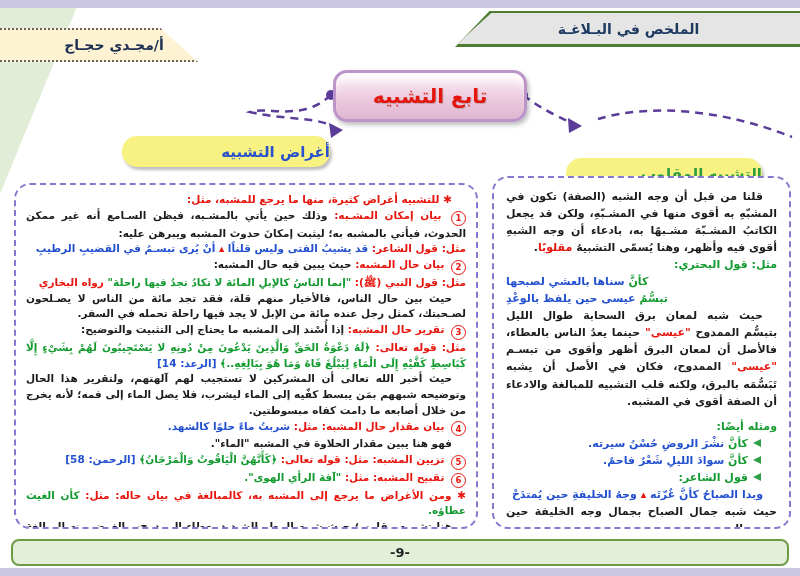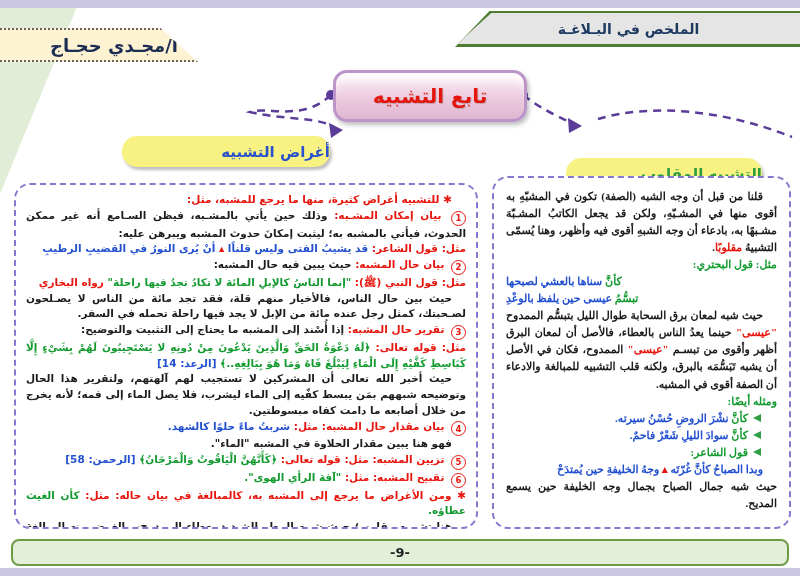--- a/index.html
+++ b/index.html
@@ -8,21 +8,21 @@
   .band{position:absolute;left:0;width:800px;background:#cbc6e2;}
   .band.top{top:0;height:8px}
   .band.bottom{top:568px;height:8px}
   .wedge{position:absolute;left:0;top:8px;width:170px;height:186px;background:#e1edd6;
          clip-path:polygon(0 0,45% 0,0 100%);}
   
   .teacher{position:absolute;left:0;top:28px;width:198px;height:34px;background:#fdf3d2;
            clip-path:polygon(0 0,81% 0,100% 100%,0 100%);
            border-top:2px dotted #666;border-bottom:2px dotted #666;box-sizing:border-box;
            display:flex;align-items:center;justify-content:center;}
-  .teacher span{font-weight:bold;font-size:18px;color:#1b2d52;padding-left:30px;}
+  .teacher span{font-weight:bold;font-size:14px;color:#1b2d52;padding-left:30px;}
   
   .series-outer{position:absolute;left:455px;top:11px;width:345px;height:36px;background:#4e7e34;
                 clip-path:polygon(10% 0,100% 0,100% 100%,0 100%);}
   .series-inner{position:absolute;left:2px;top:2px;right:0;bottom:3px;background:#e5e5e5;
                 clip-path:polygon(10% 0,100% 0,100% 100%,0 100%);
                 display:flex;align-items:center;justify-content:center;}
   .series-inner span{font-weight:bold;font-size:14px;color:#1d3a60;}
   
   .badge{position:absolute;left:333px;top:70px;width:188px;height:46px;border:3px solid #bb94c9;
          border-radius:14px;background:linear-gradient(180deg,#fcf0f6 0%,#eccbde 55%,#e0b6d2 100%);
@@ -36,21 +36,21 @@
   .pill.right{left:566px;top:134px;width:196px;margin-top:24px;}
   .pill span{font-weight:bold;font-size:15px;}
   .pill.left span{color:#2b50cc}
   .pill.right span{color:#2f9e3f}
   
   svg.connector{position:absolute;left:0;top:0;pointer-events:none;}
   
   .panel{position:absolute;border:2px dashed #8579cf;border-radius:16px;background:#fff;
          box-sizing:border-box;direction:rtl;font-weight:bold;overflow:hidden;color:#1c1c1c;}
   .panel.purposes{left:14px;top:183px;width:464px;height:346px;padding:7px 10px;font-size:10.5px;line-height:1.5;}
-  .panel.inverted{left:492px;top:176px;width:299px;height:353px;padding:10px 12px;font-size:11px;line-height:1.55;font-family:Liberation Serif, serif;}
+  .panel.inverted{left:492px;top:176px;width:299px;height:353px;padding:10px 12px;font-size:11px;line-height:1.55;}
   .tline{text-align:right;}
   .tline.a-c{text-align:left;}
   .tline.a-j{text-align:justify;}
   .tline.ind{text-indent:14px;}
   .tline.bl{padding-right:16px;}
   .c-red{color:#e8150d}
   .c-blue{color:#2350d0}
   .c-green{color:#149b30}
   .c-black{color:#1c1c1c}
   .numcircle{display:inline-flex;align-items:center;justify-content:center;width:13px;height:13px;
@@ -100,41 +100,41 @@
   <div class="pill left">
     <span>أغراض التشبيه</span>
   </div>
   <div class="pill right">
     <span>التشبيه المقلوب</span>
   </div>
 
   <div class="panel purposes">
       <div class="tline ind"><span class="c-red">✱ للتشبيه أغراض كثيرة، منها ما يرجع للمشبه، مثل:</span></div>
       <div class="tline a-j"><span class="numcircle">1</span><span class="c-red"> بيان إمكان المشـبه: </span><span class="c-black">وذلك حين يأتي بالمشـبه، فيظن السـامع أنه غير ممكن الحدوث، فيأتي بالمشبه به؛ ليثبت إمكانَ حدوث المشبه ويبرهن عليه:</span></div>
-      <div class="tline"><span class="c-red">مثل: قول الشاعر: </span><span class="c-blue">قد يشيبُ الفتى وليس قلناًا </span><span class="c-red">▴ </span><span class="c-blue">أنْ يُرى النورُ في القضيبِ الرطيبِ</span></div>
+      <div class="tline"><span class="c-red">مثل: قول الشاعر: </span><span class="c-blue">قد يشيبُ الفتى وليس قلناًا </span><span class="c-red">▴ </span><span class="c-blue">أنْ يُرى تبسـمُ في القضيبِ الرطيبِ</span></div>
       <div class="tline"><span class="numcircle">2</span><span class="c-red"> بيان حال المشبه: </span><span class="c-black">حيث يبين فيه حال المشبه:</span></div>
       <div class="tline"><span class="c-red">مثل: قول النبي (ﷺ): </span><span class="c-green">"إنما الناسُ كالإبلِ المائة لا تكادُ تجدُ فيها راحلة" </span><span class="c-red">رواه البخاري</span></div>
       <div class="tline a-j ind"><span class="c-black">حيث بين حال الناس، فالأخيار منهم قلة، فقد تجد مائة من الناس لا يصـلحون لصـحبتك، كمثل رجل عنده مائة من الإبل لا يجد فيها راحلة تحمله في السفر.</span></div>
       <div class="tline"><span class="numcircle">3</span><span class="c-red"> تقرير حال المشبه: </span><span class="c-black">إذا أُسْند إلى المشبه ما يحتاج إلى التثبيت والتوضيح:</span></div>
       <div class="tline a-j"><span class="c-red">مثل: قوله تعالى: </span><span class="c-green">﴿لَهُ دَعْوَةُ الحَقِّ وَالَّذِينَ يَدْعُونَ مِنْ دُونِهِ لا يَسْتَجِيبُونَ لَهُمْ بِشَيْءٍ إِلَّا كَبَاسِطِ كَفَّيْهِ إِلَى الْمَاءِ لِيَبْلُغَ فَاهُ وَمَا هُوَ بِبَالِغِهِ..﴾ </span><span class="c-blue">[الرعد: 14]</span></div>
       <div class="tline a-j ind"><span class="c-black">حيث أخبر الله تعالى أن المشركين لا تستجيب لهم آلهتهم، ولتقرير هذا الحال وتوضيحه شبههم بمَن يبسط كفّيه إلى الماء ليشرب، فلا يصل الماء إلى فمه؛ لأنه يخرج من خلال أصابعه ما دامت كفاه مبسوطتين.</span></div>
       <div class="tline"><span class="numcircle">4</span><span class="c-red"> بيان مقدار حال المشبه: </span><span class="c-red">مثل: </span><span class="c-blue">شربتُ ماءً حلوًا كالشهد.</span></div>
       <div class="tline ind"><span class="c-black">فهو هنا يبين مقدار الحلاوة في المشبه "الماء".</span></div>
       <div class="tline"><span class="numcircle">5</span><span class="c-red"> تزيين المشبه: </span><span class="c-red">مثل: قوله تعالى: </span><span class="c-green">﴿كَأَنَّهُنَّ الْيَاقُوتُ وَالْمَرْجَانُ﴾ </span><span class="c-blue">[الرحمن: 58]</span></div>
       <div class="tline"><span class="numcircle">6</span><span class="c-red"> تقبيح المشبه: </span><span class="c-red">مثل: </span><span class="c-green">"آفة الرأي الهوى".</span></div>
       <div class="tline a-j"><span class="c-red">✱ ومن الأغراض ما يرجع إلى المشبه به، كالمبالغة في بيان حاله: </span><span class="c-red">مثل: </span><span class="c-green">كأن الغيث عطاؤه.</span></div>
       <div class="tline a-j ind"><span class="c-black">هنا تشـبيه مقلوب؛ حيث شـبه المطر الشـديد بعطاء الممدوح، والغرض منه المبالغة في بيان حال المشبه به هنا </span></div>
     </div>
   <div class="panel inverted">
       <div class="tline a-j ind"><span class="c-black">قلنا من قبل أن وجه الشبه (الصفة) تكون في المشبّهِ به أقوى منها في المشـبّهِ، ولكن قد يجعل الكاتبُ المشـبّهَ مشـبهًا به، بادعاء أن وجه الشبهِ أقوى فيه وأظهر، وهنا يُسمّى التشبيهُ </span><span class="c-red">مقلوبًا</span><span class="c-black">.</span></div>
       <div class="tline"><span class="c-green">مثل: قول البحتري:</span></div>
       <div class="tline a-c"><span class="c-green">كأنَّ </span><span class="c-blue">سناها بالعشي لصبحها</span></div>
       <div class="tline a-c"><span class="c-green">تبسُّمُ </span><span class="c-blue">عيسى حين يلفظ بالوعْدِ</span></div>
       <div class="tline a-j ind"><span class="c-black">حيث شبه لمعان برق السحابة طوال الليل بتبسُّم الممدوح </span><span class="c-red">"عيسى"</span><span class="c-black"> حينما يعدُ الناس بالعطاء، فالأصل أن لمعان البرق أظهر وأقوى من تبسـم </span><span class="c-red">"عيسى"</span><span class="c-black"> الممدوح، فكان في الأصل أن يشبه تَبَسُّمَه بالبرق، ولكنه قلب التشبيه للمبالغة والادعاء أن الصفة أقوى في المشبه.</span></div>
-      <div class="tline" style=""><span class="c-green">ومثله أيضًا:</span></div>
+      <div class="tline" style="margin-top: 8px;"><span class="c-green">ومثله أيضًا:</span></div>
       <div class="tline bl"><span class="tri"></span><span class="c-green">كأنَّ </span><span class="c-blue">نشْرَ الروضِ حُسْنُ سيرته.</span></div>
       <div class="tline bl"><span class="tri"></span><span class="c-green">كأنَّ </span><span class="c-blue">سوادَ الليلِ شَعْرٌ فاحمٌ.</span></div>
       <div class="tline bl"><span class="tri"></span><span class="c-green">قول الشاعر:</span></div>
       <div class="tline ind"><span class="c-blue">وبدا الصباحُ كأنَّ غُرّتَه </span><span class="c-red">▴ </span><span class="c-blue">وجهُ الخليفةِ حين يُمتدَحْ</span></div>
       <div class="tline a-j"><span class="c-black">حيث شبه جمال الصباح بجمال وجه الخليفة حين يسمع المديح.</span></div>
     </div>
 
   <div class="footer">
     <span>-9-</span>
   </div>

